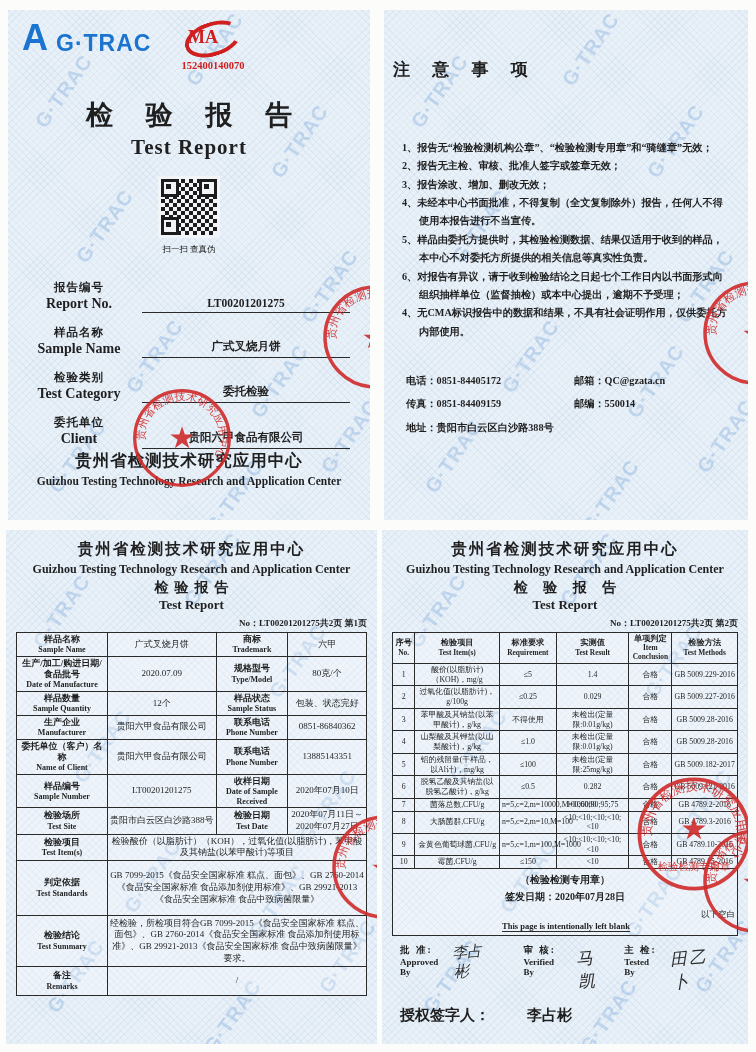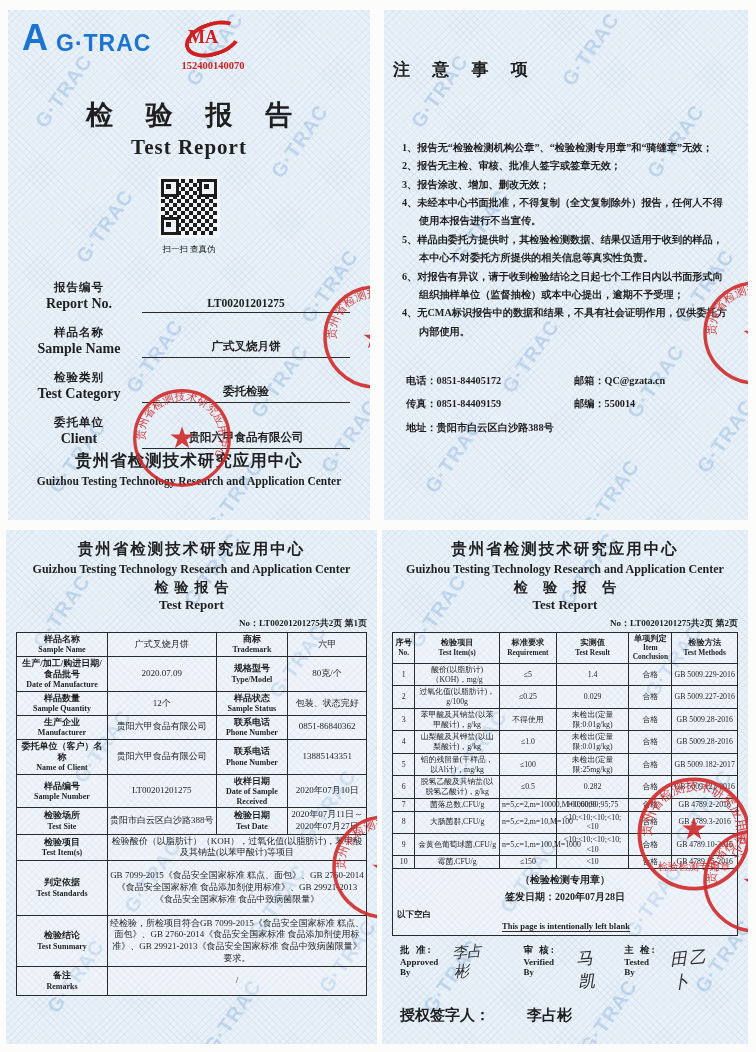--- a/index.html
+++ b/index.html
@@ -64,21 +64,21 @@
   table.rpt{border-collapse:collapse;margin:0 auto;width:calc(100% - 20px);table-layout:fixed;background:rgba(255,255,255,.25);}
   table.rpt td,table.rpt th{border:1px solid #2b2b2b;padding:1px 2px;text-align:center;vertical-align:middle;}
   .lab .cn{display:block;font-size:9px;font-weight:bold;line-height:1.25;}
   .lab .en{display:block;font-size:8px;font-weight:bold;line-height:1.2;}
   .val{font-size:9px;line-height:1.3;}
   #sheet4 table.rpt td{font-size:7.8px;line-height:1.25;}
   #sheet4 .lab .cn{font-size:8.2px;}
   #sheet4 .lab .en{font-size:7.4px;}
   .bottom-box{height:64px;vertical-align:top !important;}
   .stamp-note{font-size:10px;font-weight:bold;text-align:center;margin-top:4px;}
-  .blank-cn{font-size:8.5px;font-weight:bold;text-align:left;margin:6px 0 0 2px;}
+  .blank-cn{font-size:8.5px;font-weight:normal;text-align:right;margin:6px 0 0 2px;}
   .blank-en{font-size:8.5px;font-weight:bold;text-align:left;margin:1px 0 0 2px;border-bottom:1px solid #2b2b2b;display:inline-block;}
   .sig-row{display:flex;align-items:flex-start;margin:8px 10px 0 18px;font-weight:bold;}
   .sig-label .cn{display:block;font-size:9.5px;letter-spacing:2px;}
   .sig-label .en{display:block;font-size:9px;}
   .hand{font-style:italic;font-weight:normal;color:#2e2e2e;transform:rotate(-5deg);}
   .hand-sm{font-size:15px;margin:-2px 4px 0 2px;}
   .hand-lg{font-size:17px;margin:2px 10px 0 10px;letter-spacing:2px;}
   .auth-row{margin:14px 0 0 18px;font-size:15px;font-weight:bold;display:flex;gap:37px;}
   .stamp text{font-family:"Liberation Serif","DejaVu Serif",serif;}
 </style>

